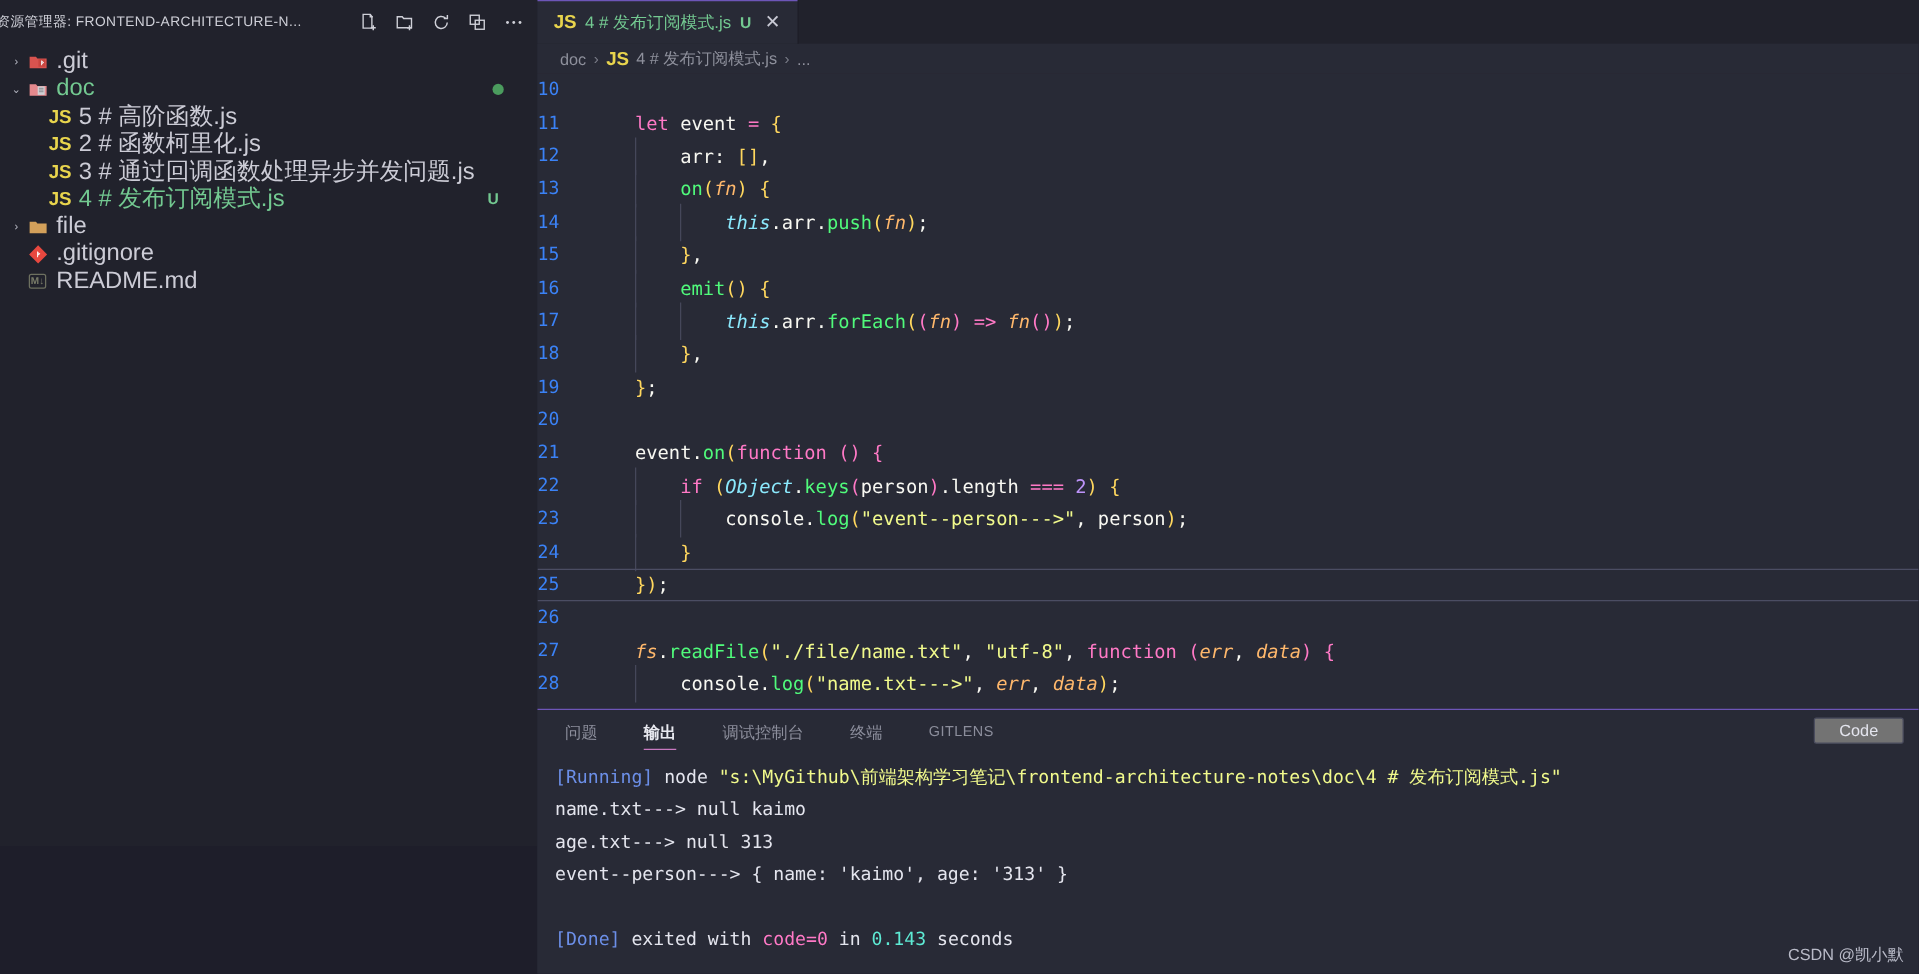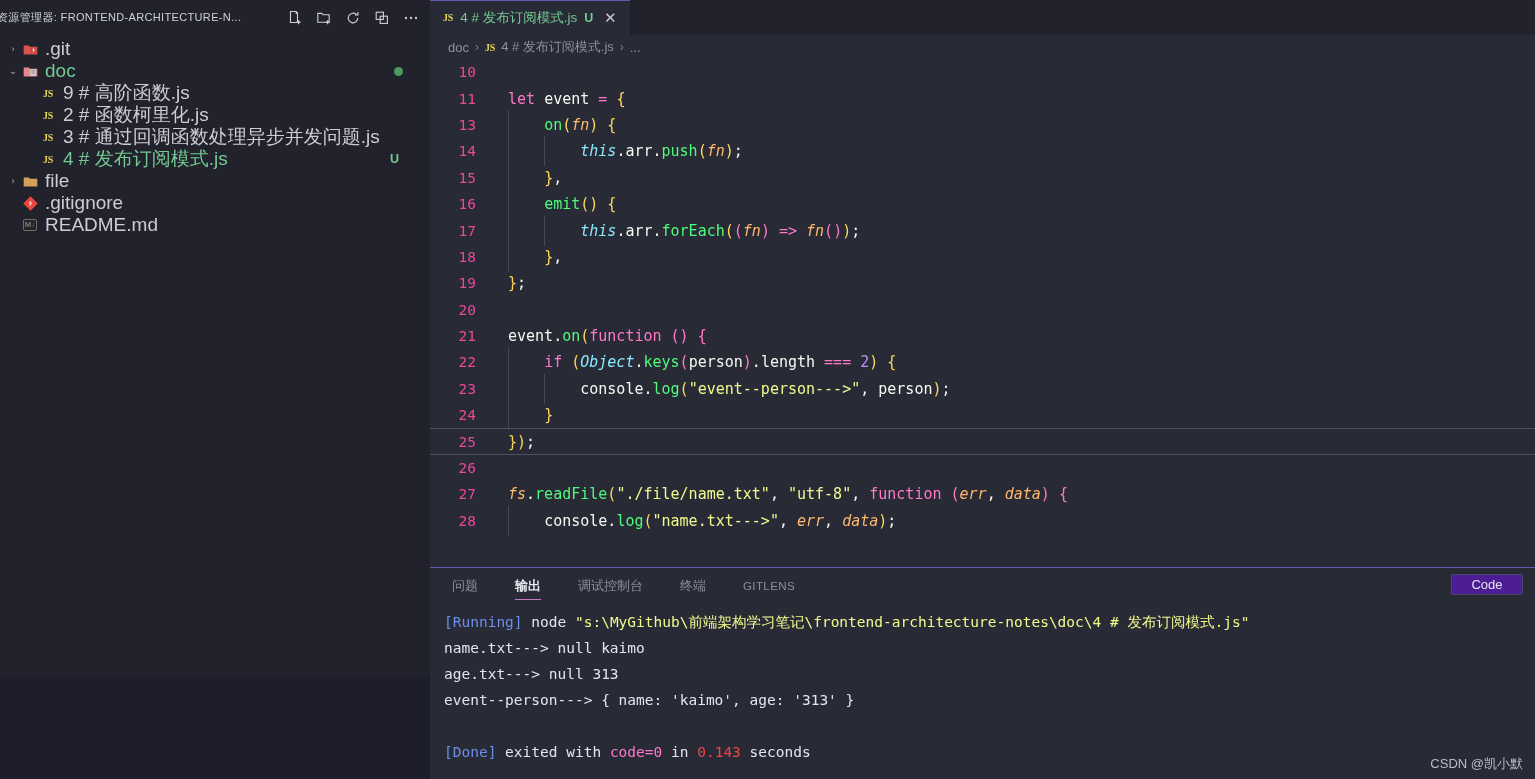--- a/index.html
+++ b/index.html
@@ -26,21 +26,21 @@
   .tree { flex:1 1 auto; padding-top:3px; overflow:hidden; }
   .row { height:22px; display:flex; align-items:center; position:relative; cursor:pointer; font-size:13px; white-space:nowrap; }
   .twisty { width:14px; flex:0 0 14px; display:flex; align-items:center; justify-content:center; color:#b9bbc6; font-size:9px; }
   .fic { width:20px; flex:0 0 20px; display:flex; align-items:center; justify-content:center; margin-right:5px; }
   .lbl { color:#ccccd6; font-size:19px; }
   .lbl.green { color:#73c991; }
   .badge-u { position:absolute; right:31px; color:#73c991; font-size:12.5px; font-weight:600; }
   .dot-green { position:absolute; right:27px; width:9px; height:9px; border-radius:50%; background:#4b9c5e; }
 
   
-  .js-badge { color:#e8d44d; font-size:10px; font-weight:700; font-family:Liberation Serif, serif; letter-spacing:-.2px; }
+  .js-badge { color:#e8d44d; font-size:15px; font-weight:700; font-family:Liberation Sans, sans-serif; letter-spacing:-.2px; }
   .md-badge { color:#7a7d6a; font-size:8px; font-weight:700; border:1px solid #6d705f; border-radius:2px; padding:0 1px; line-height:10px; }
 
   
   .main { flex:1 1 auto; display:flex; flex-direction:column; background:#282a36; position:relative; min-width:0; }
 
   .tabbar { height:35px; background:#21222c; display:flex; align-items:stretch; flex:0 0 35px; }
   .tab { position:relative; display:flex; align-items:center; gap:7px; padding:0 10px 0 13px; background:#282a36; border-right:1px solid #1c1d26; min-width:0; }
   .tab.active::before { content:""; position:absolute; left:0; right:0; top:0; height:1px; background:#6d56b8; }
   .tab-name { font-size:13.5px; color:#73c991; white-space:nowrap; }
   .tab-u { font-size:12.5px; color:#73c991; font-weight:600; }
@@ -52,21 +52,21 @@
 
   .editor { flex:1 1 auto; position:relative; overflow:hidden; background:#282a36; }
   .codeline {
     position:relative; height:26.4px; display:flex; align-items:center;
     font-family:"DejaVu Sans Mono", monospace; font-size:15px; white-space:pre;
   }
   .codeline.cur::before {
     content:""; position:absolute; left:0; right:0; top:0; bottom:0;
     border-top:1px solid #4b4d63; border-bottom:1px solid #4b4d63; pointer-events:none;
   }
-  .ln { width:58px; flex:0 0 58px; text-align:right; padding-right:12px; color:#ec4899; font-size:14.5px; font-family:"DejaVu Sans Mono", monospace; }
+  .ln { width:58px; flex:0 0 58px; padding-right:12px; color:#3b82f6; font-size:14.5px; font-family:"DejaVu Sans Mono", monospace; }
   .code { position:relative; padding-left:20px; color:#f8f8f2; }
   .ind { display:inline-block; position:relative; }
   .ind::before { content:""; position:absolute; left:0; top:-6px; bottom:-6px; width:1px; background:#45475a; }
 
   
   .k  { color:#ff79c6; }   
   .fn { color:#50fa7b; }   
   .par{ color:#ffb86c; font-style:italic; }  
   .var{ color:#f8f8f2;margin-top:11px; }
   .str{ color:#f1fa8c; }
@@ -79,29 +79,29 @@
 
   
   .panel { flex:0 0 212px; height:212px; background:#282a36; border-top:1px solid #6d56b8; display:flex; flex-direction:column; position:relative; }
   .panel-tabs { height:35px; display:flex; align-items:center; padding-left:22px; gap:37px; flex:0 0 35px; }
   .ptab { position:relative; font-size:13px; color:#8c8e9c; height:35px; display:flex; align-items:center; cursor:pointer; white-space:nowrap; }
   .ptab.active { color:#e8e9f0; font-weight:700; }
   .ptab.active::after { content:""; position:absolute; left:0; right:0; bottom:3px; height:1.5px; background:#c779c0; }
   .ptab.latin { font-size:11.5px; letter-spacing:.4px; }
   .panel-right { position:absolute; right:12px; top:6px; }
   .code-select {
-    border:1px solid #4a4c5e; background:#4c1d95; color:#e4e5ee;
+    border:1px solid #4a4c5e; background:#737373; color:#e4e5ee;
     font-size:13px; padding:2px 12px; border-radius:2px; cursor:pointer; min-width:72px; text-align:center;
   }
   .out { flex:1 1 auto; padding:6px 0 0 14px; overflow:hidden; font-family:"DejaVu Sans Mono", monospace; font-size:14.5px; }
   .outline { height:26px; line-height:26px; white-space:pre; color:#e4e5ee; }
   .t-blue { color:#6c8fe8; }
   .t-yel  { color:#f1fa8c; }
   .t-pink { color:#ff79c6; }
-  .t-pur  { color:#ef4444; }
+  .t-pur  { color:#5eead4; }
 
   .watermark { position:absolute; right:12px; bottom:6px; font-size:13px; color:#b9bbc8; }
 
   
   .panel-sb { position:absolute; right:0; top:36px; bottom:0; width:10px; }
 </style>
 </head>
 <body>
 
 <div class="app">
@@ -166,21 +166,21 @@
             </svg>
           </span>
           <span class="lbl green">doc</span>
           <span class="dot-green"></span>
         </div>
         <div class="row" style="padding-left: 24px;">
           <span class="twisty"></span>
           <span class="fic">
             <span class="js-badge">JS</span>
           </span>
-          <span class="lbl">9 # 高阶函数.js</span>
+          <span class="lbl">5 # 高阶函数.js</span>
         </div>
         <div class="row" style="padding-left: 24px;">
           <span class="twisty"></span>
           <span class="fic">
             <span class="js-badge">JS</span>
           </span>
           <span class="lbl">2 # 函数柯里化.js</span>
         </div>
         <div class="row" style="padding-left: 24px;">
           <span class="twisty"></span>
@@ -242,20 +242,21 @@
       <span class="bc-sep">›</span>
       <span class="js-badge">JS</span>
       <span class="bc-item">4 # 发布订阅模式.js</span>
       <span class="bc-sep">›</span>
       <span class="bc-item">...</span>
     </div>
 
     <div class="editor">
         <div class="codeline"><span class="ln">10</span><span class="code"></span></div>
         <div class="codeline"><span class="ln">11</span><span class="code"><span class="k">let</span><span class="pun"> </span><span class="var">event</span><span class="pun"> </span><span class="op">=</span><span class="pun"> </span><span class="b1">{</span></span></div>
+        <div class="codeline"><span class="ln">12</span><span class="code"><span class="ind">    </span><span class="var">arr</span><span class="pun">:</span><span class="pun"> </span><span class="b1">[</span><span class="b1">]</span><span class="pun">,</span></span></div>
         <div class="codeline"><span class="ln">13</span><span class="code"><span class="ind">    </span><span class="fn">on</span><span class="b1">(</span><span class="par">fn</span><span class="b1">)</span><span class="pun"> </span><span class="b1">{</span></span></div>
         <div class="codeline"><span class="ln">14</span><span class="code"><span class="ind">    </span><span class="ind">    </span><span class="cls">this</span><span class="pun">.</span><span class="var">arr</span><span class="pun">.</span><span class="fn">push</span><span class="b1">(</span><span class="par">fn</span><span class="b1">)</span><span class="pun">;</span></span></div>
         <div class="codeline"><span class="ln">15</span><span class="code"><span class="ind">    </span><span class="b1">}</span><span class="pun">,</span></span></div>
         <div class="codeline"><span class="ln">16</span><span class="code"><span class="ind">    </span><span class="fn">emit</span><span class="b1">(</span><span class="b1">)</span><span class="pun"> </span><span class="b1">{</span></span></div>
         <div class="codeline"><span class="ln">17</span><span class="code"><span class="ind">    </span><span class="ind">    </span><span class="cls">this</span><span class="pun">.</span><span class="var">arr</span><span class="pun">.</span><span class="fn">forEach</span><span class="b1">(</span><span class="b2">(</span><span class="par">fn</span><span class="b2">)</span><span class="pun"> </span><span class="op">=&gt;</span><span class="pun"> </span><span class="par">fn</span><span class="b2">(</span><span class="b2">)</span><span class="b1">)</span><span class="pun">;</span></span></div>
         <div class="codeline"><span class="ln">18</span><span class="code"><span class="ind">    </span><span class="b1">}</span><span class="pun">,</span></span></div>
         <div class="codeline"><span class="ln">19</span><span class="code"><span class="b1">}</span><span class="pun">;</span></span></div>
         <div class="codeline"><span class="ln">20</span><span class="code"></span></div>
         <div class="codeline"><span class="ln">21</span><span class="code"><span class="var">event</span><span class="pun">.</span><span class="fn">on</span><span class="b1">(</span><span class="k">function</span><span class="pun"> </span><span class="b2">(</span><span class="b2">)</span><span class="pun"> </span><span class="b2">{</span></span></div>
         <div class="codeline"><span class="ln">22</span><span class="code"><span class="ind">    </span><span class="k">if</span><span class="pun"> </span><span class="b1">(</span><span class="cls">Object</span><span class="pun">.</span><span class="fn">keys</span><span class="b2">(</span><span class="var">person</span><span class="b2">)</span><span class="pun">.</span><span class="var">length</span><span class="pun"> </span><span class="op">===</span><span class="pun"> </span><span class="num">2</span><span class="b1">)</span><span class="pun"> </span><span class="b1">{</span></span></div>

